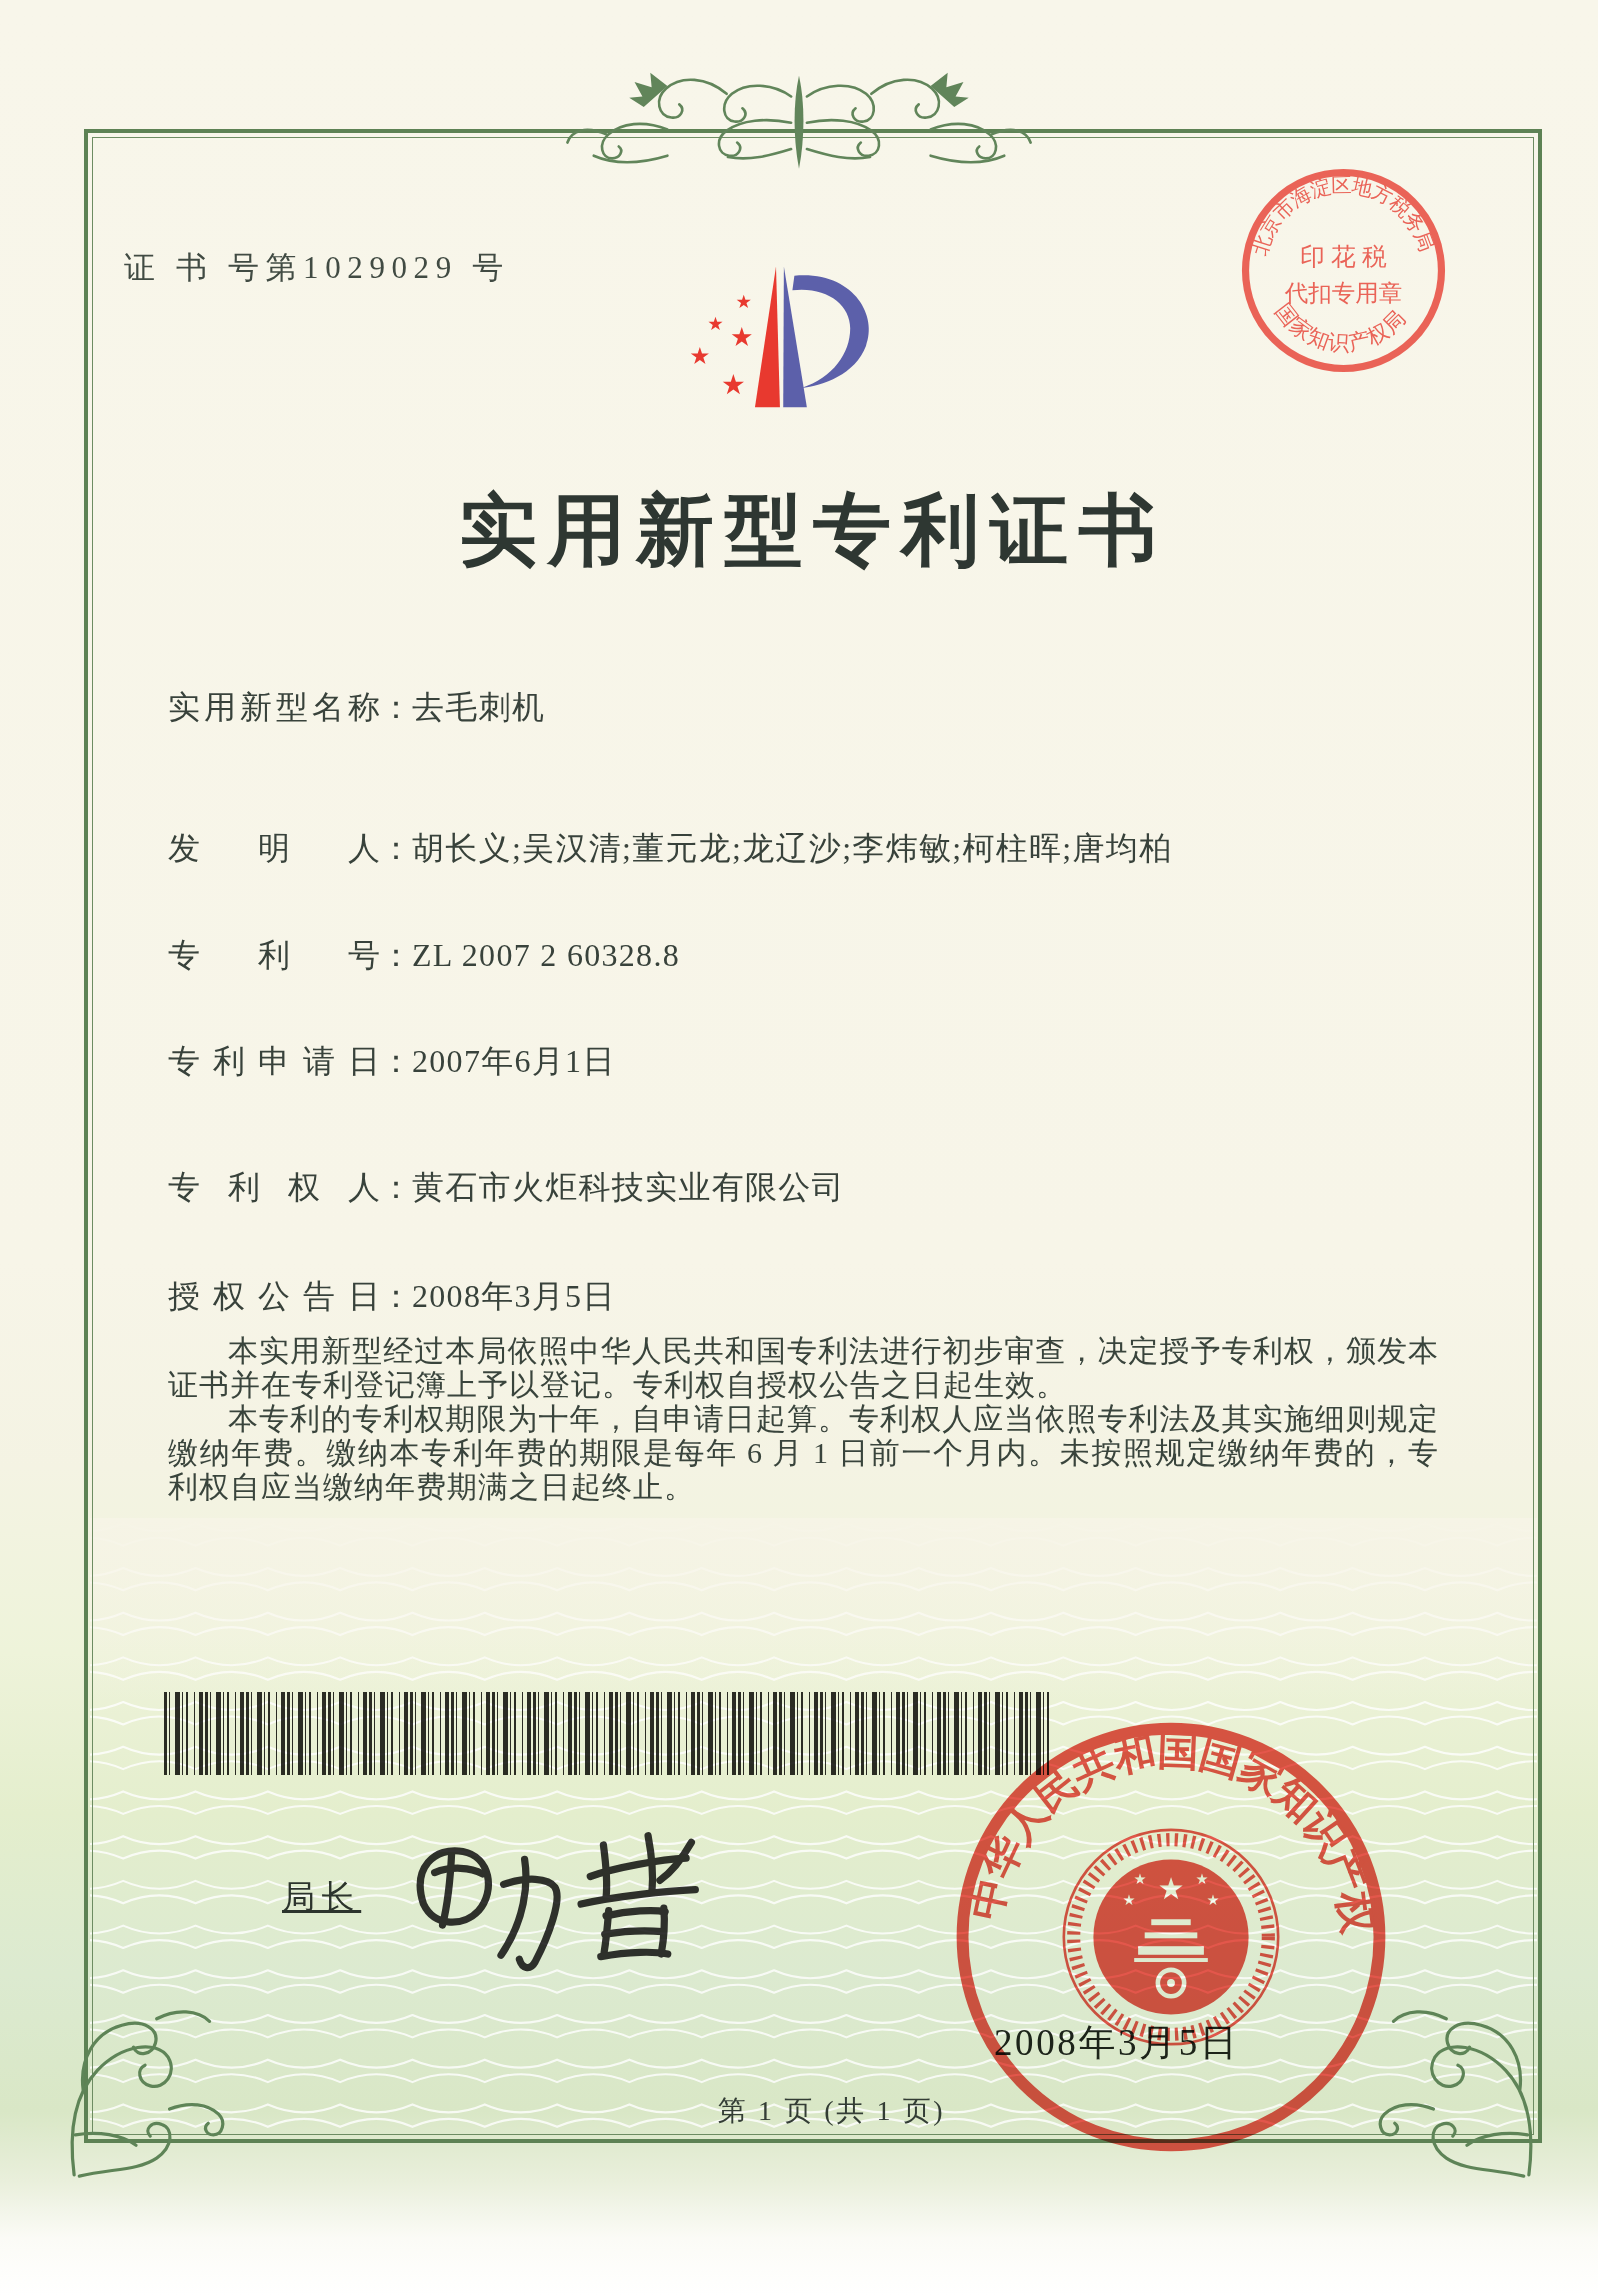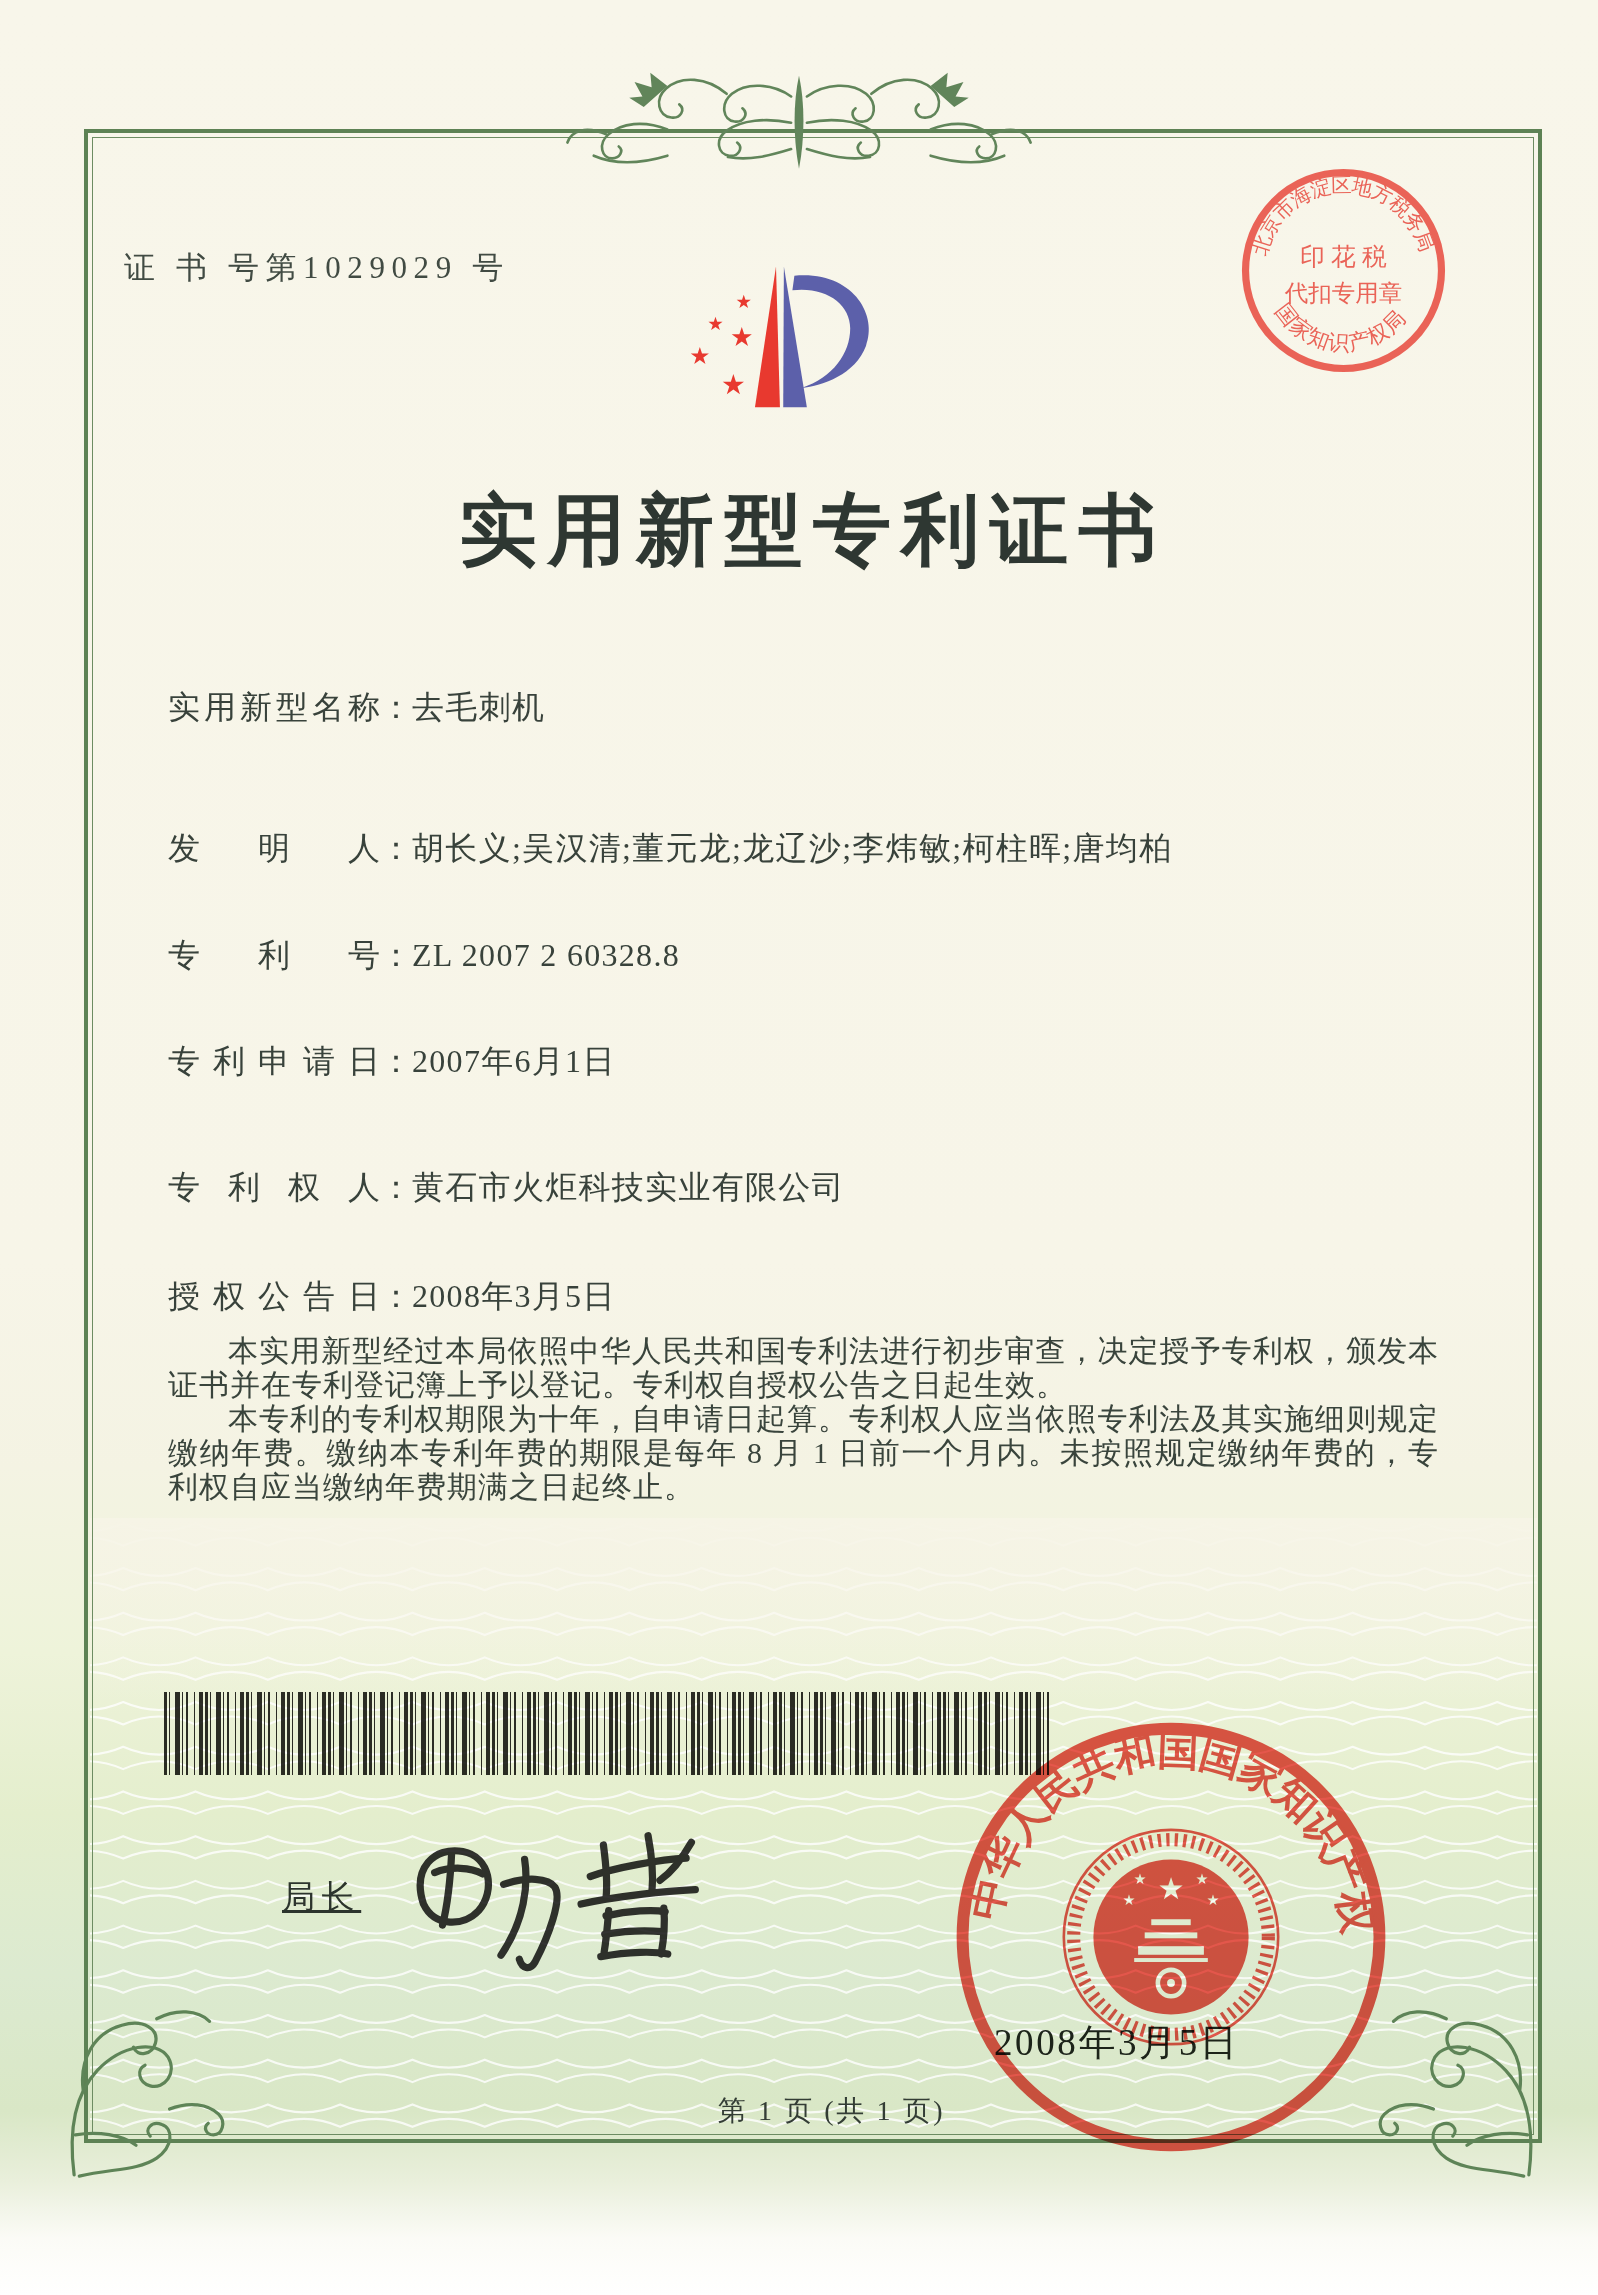--- a/index.html
+++ b/index.html
@@ -165,21 +165,21 @@
   </div>
   <div class="abs z3 field" style="top:1166px">
     <span class="flabel">专利权人</span><span>：</span><span class="fvalue">黄石市火炬科技实业有限公司</span>
   </div>
   <div class="abs z3 field" style="top:1275px">
     <span class="flabel">授权公告日</span><span>：</span><span class="fvalue">2008年3月5日</span>
   </div>
 
   <div class="abs z3 paras">
     <p>本实用新型经过本局依照中华人民共和国专利法进行初步审查，决定授予专利权，颁发本证书并在专利登记簿上予以登记。专利权自授权公告之日起生效。</p>
-    <p>本专利的专利权期限为十年，自申请日起算。专利权人应当依照专利法及其实施细则规定缴纳年费。缴纳本专利年费的期限是每年 8 月 1 日前一个月内。未按照规定缴纳年费的，专利权自应当缴纳年费期满之日起终止。</p>
+    <p>本专利的专利权期限为十年，自申请日起算。专利权人应当依照专利法及其实施细则规定缴纳年费。缴纳本专利年费的期限是每年 6 月 1 日前一个月内。未按照规定缴纳年费的，专利权自应当缴纳年费期满之日起终止。</p>
   </div>
 
   <div class="abs z3 barcode"></div>
 
   <div class="abs z3 director">局长</div>
   <svg class="abs z3 stamp" style="left:372px;top:1799px;" width="342" height="197" viewBox="0 0 520 300">
     <g stroke="#232323" stroke-width="11" fill="none" stroke-linecap="round" stroke-linejoin="round" opacity="0.92">
       <path d="M78,160 C60,105 95,72 138,80 C180,88 188,140 162,170 C140,194 95,196 78,160 Z"></path>
       <path d="M95,112 C120,102 150,104 168,114"></path>
       <path d="M121,80 C119,122 115,160 107,192"></path>

